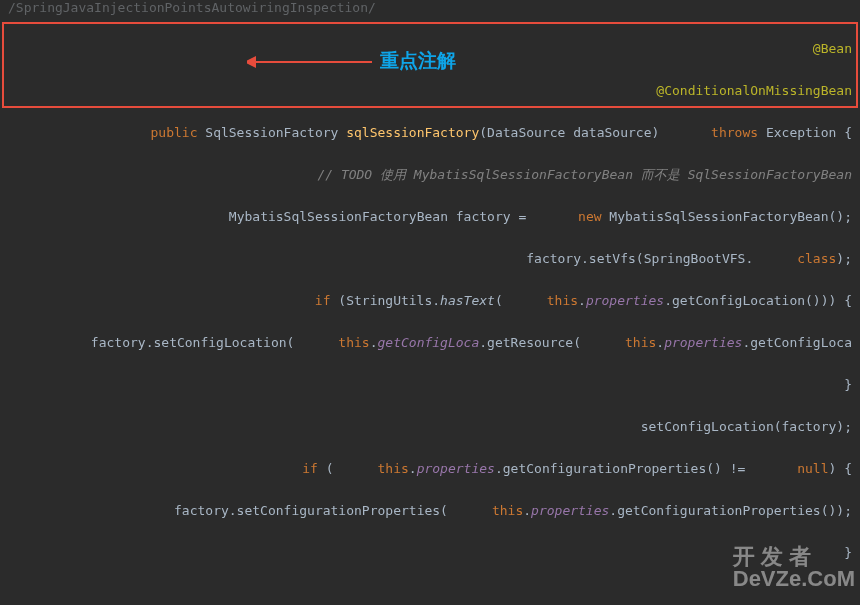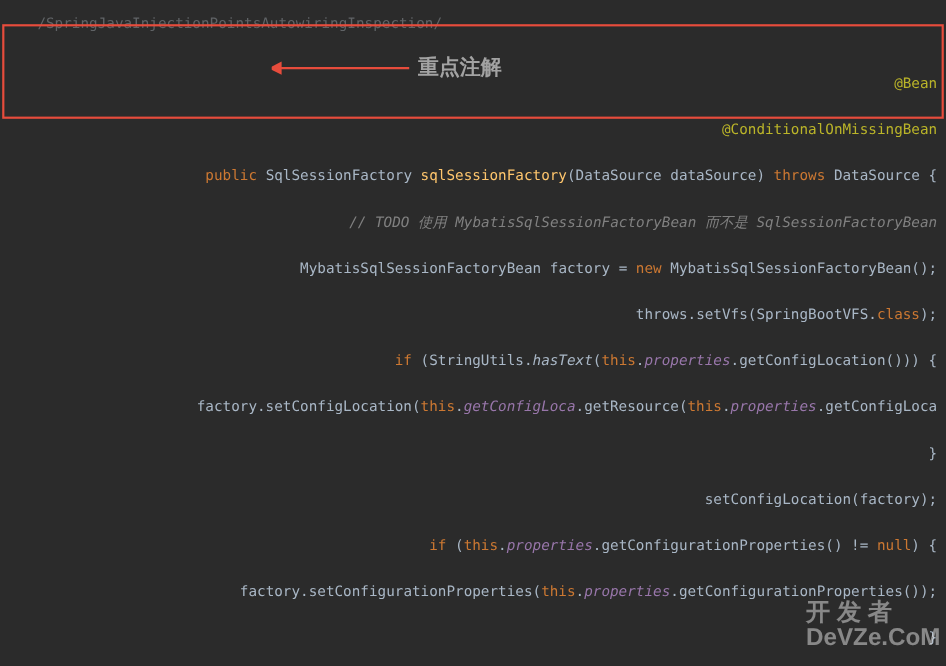--- a/index.html
+++ b/index.html
@@ -9,23 +9,22 @@
     font-family: "Consolas", "Monaco", monospace;
     font-size: 13px;
     color: #a9b7c6;
     width: 860px;
     height: 605px;
     overflow: hidden;
     position: relative;
   }
   .breadcrumb {
     color: #606366;
-    padding: 14px 8px;
+    padding: 0 8px;
     font-size: 13px;
-    margin-left: 26px;
   }
   .code-area {
     padding: 2px 8px;
     line-height: 21px;
     white-space: pre;
     position: relative;
   }
   .highlight-box {
     position: absolute;
     border: 2px solid #e74c3c;
@@ -40,42 +39,42 @@
     position: absolute;
     left: 247px;
     top: 52px;
     z-index: 11;
     pointer-events: none;
   }
   .annotation-label {
     position: absolute;
     left: 380px;
     top: 48px;
-    color: #a3a3a3;
+    color: #0ea5e9;
     font-size: 19px;
     font-family: "Microsoft YaHei", sans-serif;
     font-weight: bold;
     z-index: 12;
     pointer-events: none;
   }
   .watermark {
     position: absolute;
     right: 5px;
     bottom: 15px;
     font-family: Arial, sans-serif;
     font-size: 22px;
     font-weight: bold;
     color: rgba(230,230,230,0.5);
     line-height: 22px;
     text-align: left;
     pointer-events: none;
     z-index: 20;
   }
   .ann { color: #bbb529; }
-  .kw { color: #cc7832; }
+  .kw { color: #cc7832; margin-left: 44px; }
   .fn { color: #ffc66d; }
   .prop { color: #9876aa; font-style: italic; }
   .it { font-style: italic; }
   .cmt { color: #808080; font-style: italic; }
   .line { display: block; min-height: 21px; text-align: right; }
 </style>
 </head>
 <body>
 
 <div class="breadcrumb">/SpringJavaInjectionPointsAutowiringInspection/</div>
@@ -89,24 +88,24 @@
     </marker>
   </defs>
   <line x1="125" y1="10" x2="5" y2="10" stroke="#e74c3c" stroke-width="2" marker-end="url(#ah)"></line>
 </svg>
 
 <div class="annotation-label">重点注解</div>
 
 <div class="code-area">
 <span class="line"><span class="ann">@Bean</span></span>
 <span class="line"><span class="ann">@ConditionalOnMissingBean</span></span>
-<span class="line"><span class="kw">public</span><span> SqlSessionFactory </span><span class="fn">sqlSessionFactory</span><span>(DataSource dataSource) </span><span class="kw">throws</span><span> DataSource {</span></span>
+<span class="line"><span class="kw">public</span><span> SqlSessionFactory </span><span class="fn">sqlSessionFactory</span><span>(DataSource dataSource) </span><span class="kw">throws</span><span> Exception {</span></span>
 <span class="line"><span class="cmt">    // TODO 使用 MybatisSqlSessionFactoryBean 而不是 SqlSessionFactoryBean</span></span>
 <span class="line"><span>    MybatisSqlSessionFactoryBean factory = </span><span class="kw">new</span><span> MybatisSqlSessionFactoryBean();</span></span>
-<span class="line"><span>    throws.setVfs(SpringBootVFS.</span><span class="kw">class</span><span>);</span></span>
+<span class="line"><span>    factory.setVfs(SpringBootVFS.</span><span class="kw">class</span><span>);</span></span>
 <span class="line"><span class="kw">    if</span><span> (StringUtils.</span><span class="it">hasText</span><span>(</span><span class="kw">this</span><span>.</span><span class="prop">properties</span><span>.getConfigLocation())) {</span></span>
 <span class="line"><span>        factory.setConfigLocation(</span><span class="kw">this</span><span>.</span><span class="prop">getConfigLoca</span><span>.getResource(</span><span class="kw">this</span><span>.</span><span class="prop">properties</span><span>.getConfigLoca</span></span>
 <span class="line"><span>    }</span></span>
 <span class="line"><span>    setConfigLocation(factory);</span></span>
 <span class="line"><span class="kw">    if</span><span> (</span><span class="kw">this</span><span>.</span><span class="prop">properties</span><span>.getConfigurationProperties() != </span><span class="kw">null</span><span>) {</span></span>
 <span class="line"><span>        factory.setConfigurationProperties(</span><span class="kw">this</span><span>.</span><span class="prop">properties</span><span>.getConfigurationProperties());</span></span>
 <span class="line"><span>    }</span></span>
 
 
 

